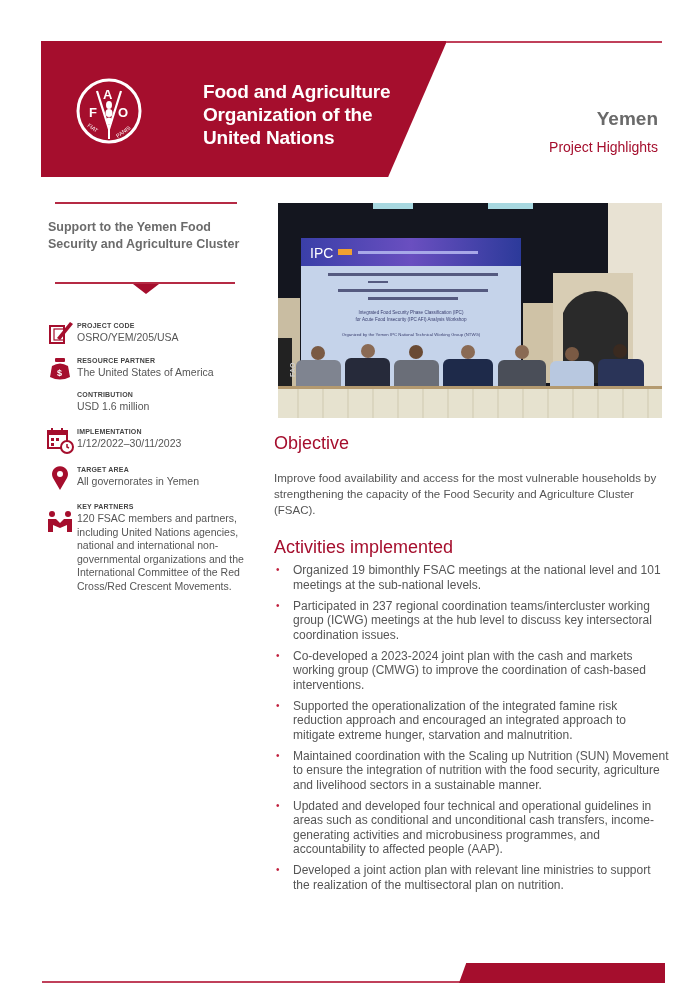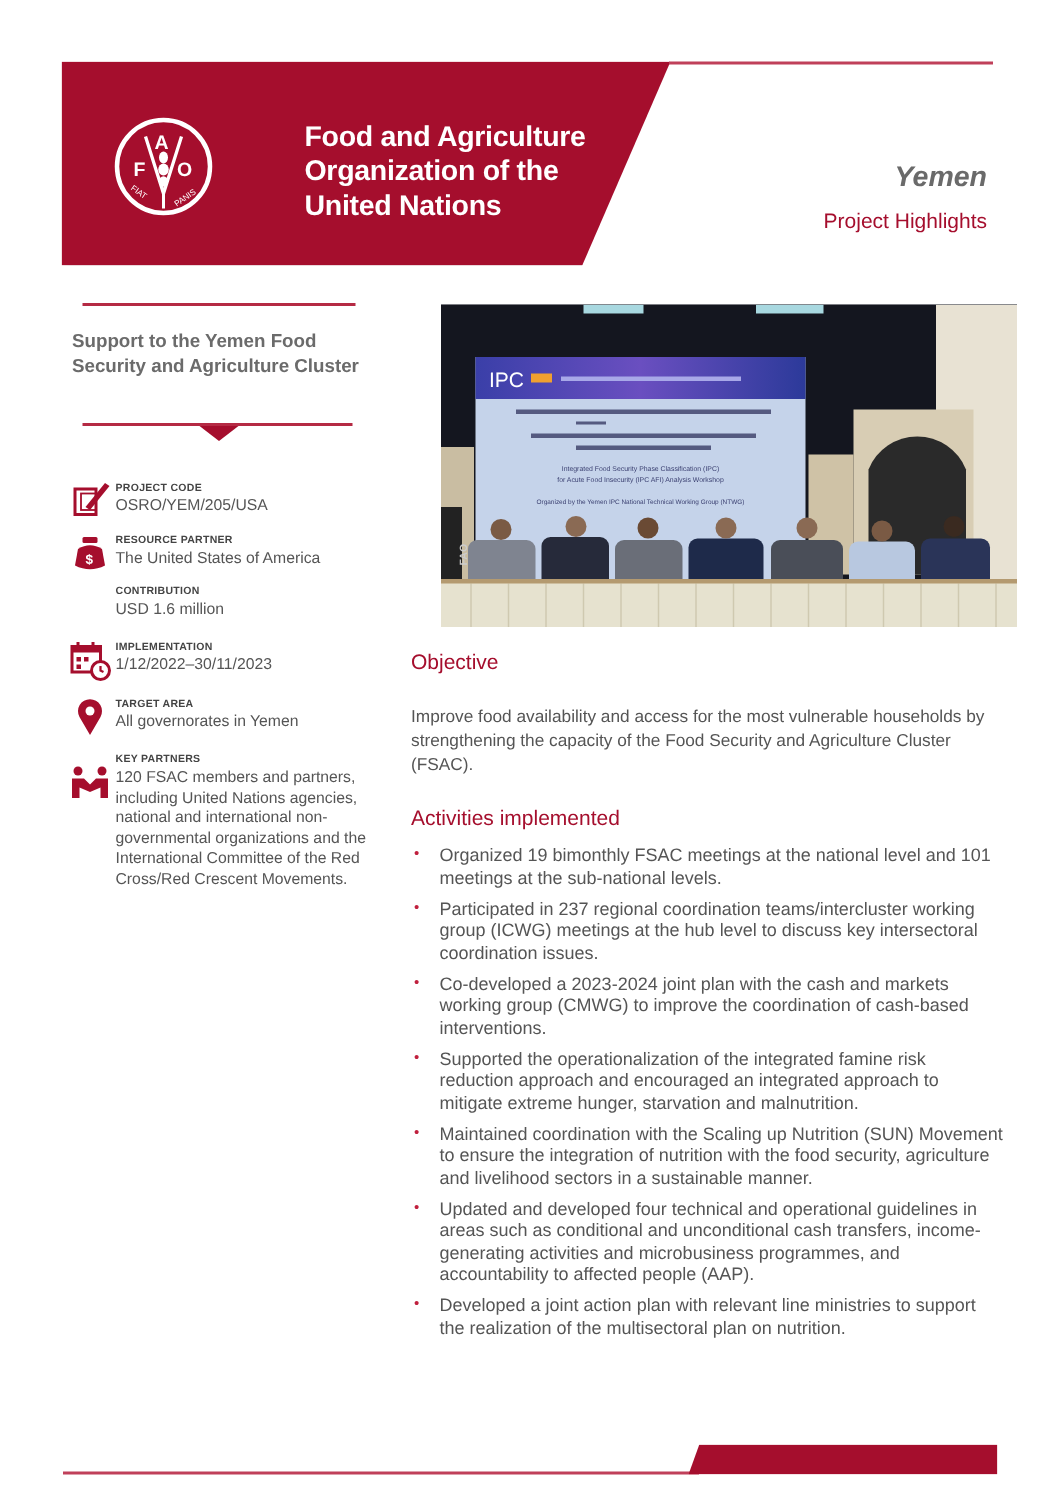--- a/index.html
+++ b/index.html
@@ -18,21 +18,21 @@
   }
   .fao-logo {
     position: absolute; left: 75px; top: 77px; width: 68px; height: 68px;
   }
   .org-name {
     position: absolute; left: 155px; top: 80px; color: #ffffff;
     font-size: 19px; font-weight: bold; line-height: 23px; letter-spacing: -0.2px; margin-left: 48px;
   }
   .org-name div { white-space: nowrap; }
   .country {
-    position: absolute; right: 35px; top: 108px; font-size: 19px; font-weight: bold; color: #6a6a6a; font-style: italic;
+    position: absolute; right: 35px; top: 108px; font-size: 19px; font-weight: bold; color: #6a6a6a;
   }
   .subtitle {
     position: absolute; right: 35px; top: 139px; font-size: 14px; color: #a50e2d;
   }
 
   
   .proj-rule-top { position: absolute; left: 55px; top: 202px; width: 182px; height: 2px; background: #b52a44; }
   .proj-title {
     position: absolute; left: 48px; top: 219px; width: 196px; text-align: left;
     font-size: 12.5px; font-weight: bold; color: #6b6b6b; line-height: 17px;
@@ -45,25 +45,24 @@
 
   .info { position: absolute; left: 77px; width: 190px; }
   .info .label { font-size: 7px; font-weight: bold; color: #444; letter-spacing: 0.2px; text-transform: uppercase; margin-bottom: 2px; }
   .info .value { font-size: 10.5px; color: #555; line-height: 13.5px; }
   .info-icon { position: absolute; left: 46px; width: 28px; height: 28px; }
 
   
   .photo {
     position: absolute; left: 278px; top: 203px; width: 384px; height: 215px; overflow: hidden;
     background: #1a1c28;
-    margin-left: 16px;
-  }
-
-  
-  .h2 { position: absolute; left: 274px; font-size: 14px; color: #a50e2d; }
+  }
+
+  
+  .h2 { position: absolute; left: 274px; font-size: 18px; color: #a50e2d; }
   .objective-text {
     position: absolute; left: 274px; top: 470px; width: 390px;
     font-size: 11.5px; line-height: 16px; color: #555;
   }
   .activities { position: absolute; left: 274px; top: 563px; width: 395px; list-style: none; }
   .activities li {
     position: relative; padding-left: 19px; font-size: 12px; line-height: 14.5px; color: #555; margin-bottom: 6.5px;
   }
   .activities li::before {
     content: "\2022"; position: absolute; left: 2px; top: 0; color: #c0203e; font-size: 10px;

